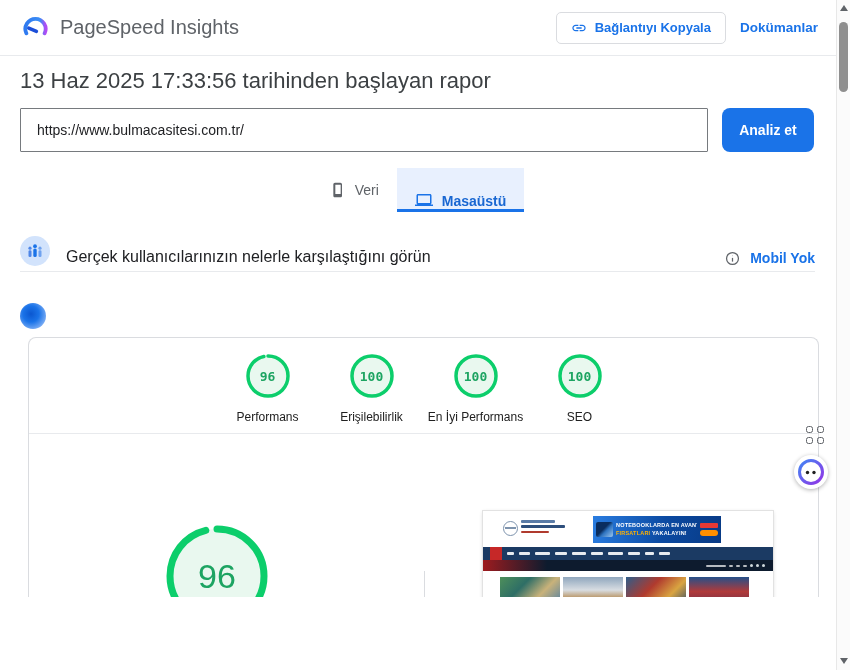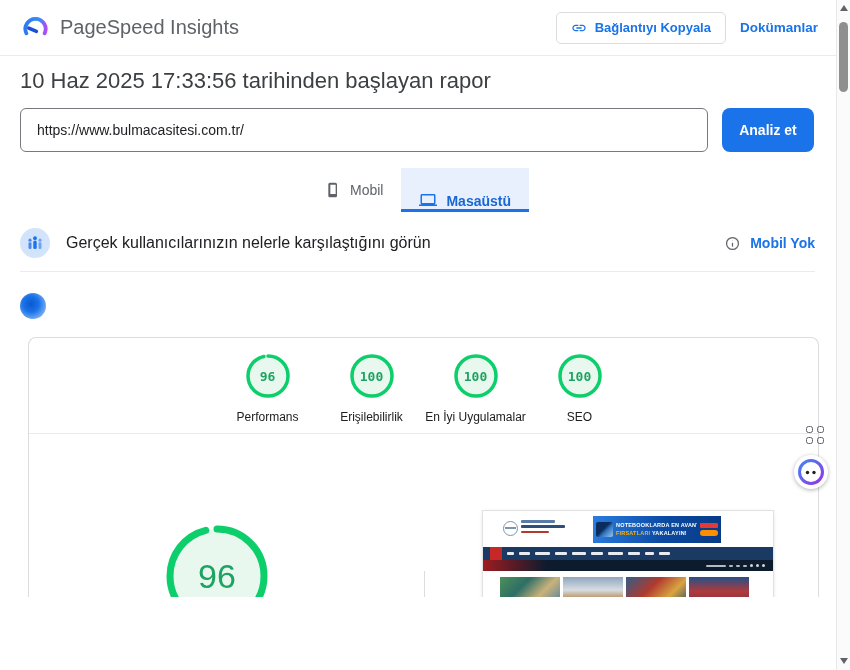--- a/index.html
+++ b/index.html
@@ -13,34 +13,34 @@
   .app-title{font-size:20px;color:#5f6368;}
   .header-actions{margin-left:auto;display:flex;align-items:center;gap:14px;padding-right:18px;}
   .copy-link-btn{display:flex;align-items:center;gap:8px;height:32px;padding:0 14px;
                  background:#fff;border:1px solid #dadce0;border-radius:5px;color:#1a73e8;
                  font-size:13px;font-weight:700;font-family:inherit;cursor:pointer;}
   .docs-link{color:#1a73e8;font-size:13.5px;font-weight:700;text-decoration:none;cursor:pointer;}
 
   
   .report-title{position:absolute;left:20px;top:68px;margin:0;font-size:22px;font-weight:400;color:#3c4043;}
   .url-input{position:absolute;left:20px;top:108px;width:688px;height:44px;box-sizing:border-box;
-             border:1px solid #767a7e;border-radius:6px;padding:0 16px;font-size:14px;color:#202124;
+             border:1px solid #767a7e;border-radius:1px;padding:0 16px;font-size:14px;color:#202124;
              font-family:inherit;outline:none;}
   .analyze-btn{position:absolute;left:722px;top:108px;width:92px;height:44px;background:#1a73e8;
                color:#fff;border:none;border-radius:8px;font-size:14px;font-weight:700;
                font-family:inherit;cursor:pointer;}
 
   
   .tabs{position:absolute;left:0;top:168px;width:836px;height:44px;display:flex;justify-content:center;}
   .tab{display:flex;align-items:center;gap:9px;padding:0 18px;font-size:14px;color:#5f6368;
        cursor:pointer;box-sizing:border-box;}
   .tab.selected{background:#e8f0fe;color:#1967d2;font-weight:700;border-bottom:3px solid #1a73e8;align-items:flex-end;}
 
   
-  .section-row{position:absolute;left:20px;width:795px;height:46px;display:flex;align-items:center;}
+  .section-row{position:absolute;left:20px;width:795px;height:46px;display:flex;align-items:flex-end;}
   .row-field{top:220px;}
   .row-diag{top:283px;}
   .section-icon{flex:none;}
   .section-title{margin-left:16px;font-size:16px;color:#202124;}
   .row-right{margin-left:auto;display:flex;align-items:center;gap:10px;}
   .status-link{color:#1a73e8;font-size:14px;font-weight:700;text-decoration:none;cursor:pointer;}
   .h-divider{position:absolute;left:20px;top:271px;width:795px;height:1px;background:#e8eaed;}
   .diag-icon{width:26px;height:26px;border-radius:50%;
      background:radial-gradient(circle at 42% 42%, #0b57d0 0%, #1a73e8 38%, #69a2f2 68%, #c3d9fb 100%);}
 
@@ -160,32 +160,32 @@
           <svg width="16" height="16" viewBox="0 0 24 24" fill="#1a73e8">
             <path d="M3.9 12c0-1.71 1.39-3.1 3.1-3.1h4V7H7c-2.76 0-5 2.24-5 5s2.24 5 5 5h4v-1.9H7c-1.71 0-3.1-1.39-3.1-3.1zM8 13h8v-2H8v2zm9-6h-4v1.9h4c1.71 0 3.1 1.39 3.1 3.1s-1.39 3.1-3.1 3.1h-4V17h4c2.76 0 5-2.24 5-5s-2.24-5-5-5z"></path>
           </svg>
         </span>
         <span>Bağlantıyı Kopyala</span>
       </button>
       <a class="docs-link">Dokümanlar</a>
     </div>
   </header>
 
-  <h1 class="report-title">10 Haz 2025 17:33:56 tarihinden başlayan rapor</h1>
+  <h1 class="report-title">13 Haz 2025 17:33:56 tarihinden başlayan rapor</h1>
   <input class="url-input" value="https://www.bulmacasitesi.com.tr/" style="">
   <button class="analyze-btn" type="button">Analiz et</button>
 
   <div class="tabs">
     <div class="tab">
       <span style="display:flex;">
         <svg width="16" height="16" viewBox="0 0 24 24" fill="#5f6368">
           <path d="M15.5 1h-8C6.12 1 5 2.12 5 3.5v17C5 21.88 6.12 23 7.5 23h8c1.38 0 2.5-1.12 2.5-2.5v-17C18 2.12 16.88 1 15.5 1zM16 18H8V4h8v14z"></path>
         </svg>
       </span>
-      <span>Mobil</span>
+      <span>Veri</span>
     </div>
     <div class="tab selected">
       <span style="display:flex;">
         <svg width="18" height="18" viewBox="0 0 24 24" fill="#1a73e8">
           <path d="M20 18c1.1 0 2-.9 2-2V6c0-1.1-.9-2-2-2H4c-1.1 0-2 .9-2 2v10c0 1.1.9 2 2 2H0v2h24v-2h-4zM4 6h16v10H4V6z"></path>
         </svg>
       </span>
       <span>Masaüstü</span>
     </div>
   </div>
@@ -232,21 +232,21 @@
         <div class="score-item">
           <span class="ring"><svg width="46" height="46" viewBox="0 0 46 46">
               <circle cx="23" cy="23" r="20" fill="#e9f8ef" stroke="#0cce6b" stroke-width="3.5" stroke-linecap="round" transform="rotate(-90 23 23)" stroke-dasharray="125.7 0.0"></circle>
             </svg><span class="ring-num">100</span></span>
           <span class="score-label">Erişilebilirlik</span>
         </div>
         <div class="score-item">
           <span class="ring"><svg width="46" height="46" viewBox="0 0 46 46">
               <circle cx="23" cy="23" r="20" fill="#e9f8ef" stroke="#0cce6b" stroke-width="3.5" stroke-linecap="round" transform="rotate(-90 23 23)" stroke-dasharray="125.7 0.0"></circle>
             </svg><span class="ring-num">100</span></span>
-          <span class="score-label">En İyi Uygulamalar</span>
+          <span class="score-label">En İyi Performans</span>
         </div>
         <div class="score-item">
           <span class="ring"><svg width="46" height="46" viewBox="0 0 46 46">
               <circle cx="23" cy="23" r="20" fill="#e9f8ef" stroke="#0cce6b" stroke-width="3.5" stroke-linecap="round" transform="rotate(-90 23 23)" stroke-dasharray="125.7 0.0"></circle>
             </svg><span class="ring-num">100</span></span>
           <span class="score-label">SEO</span>
         </div>
       </div>
     <div class="card-divider"></div>
 

